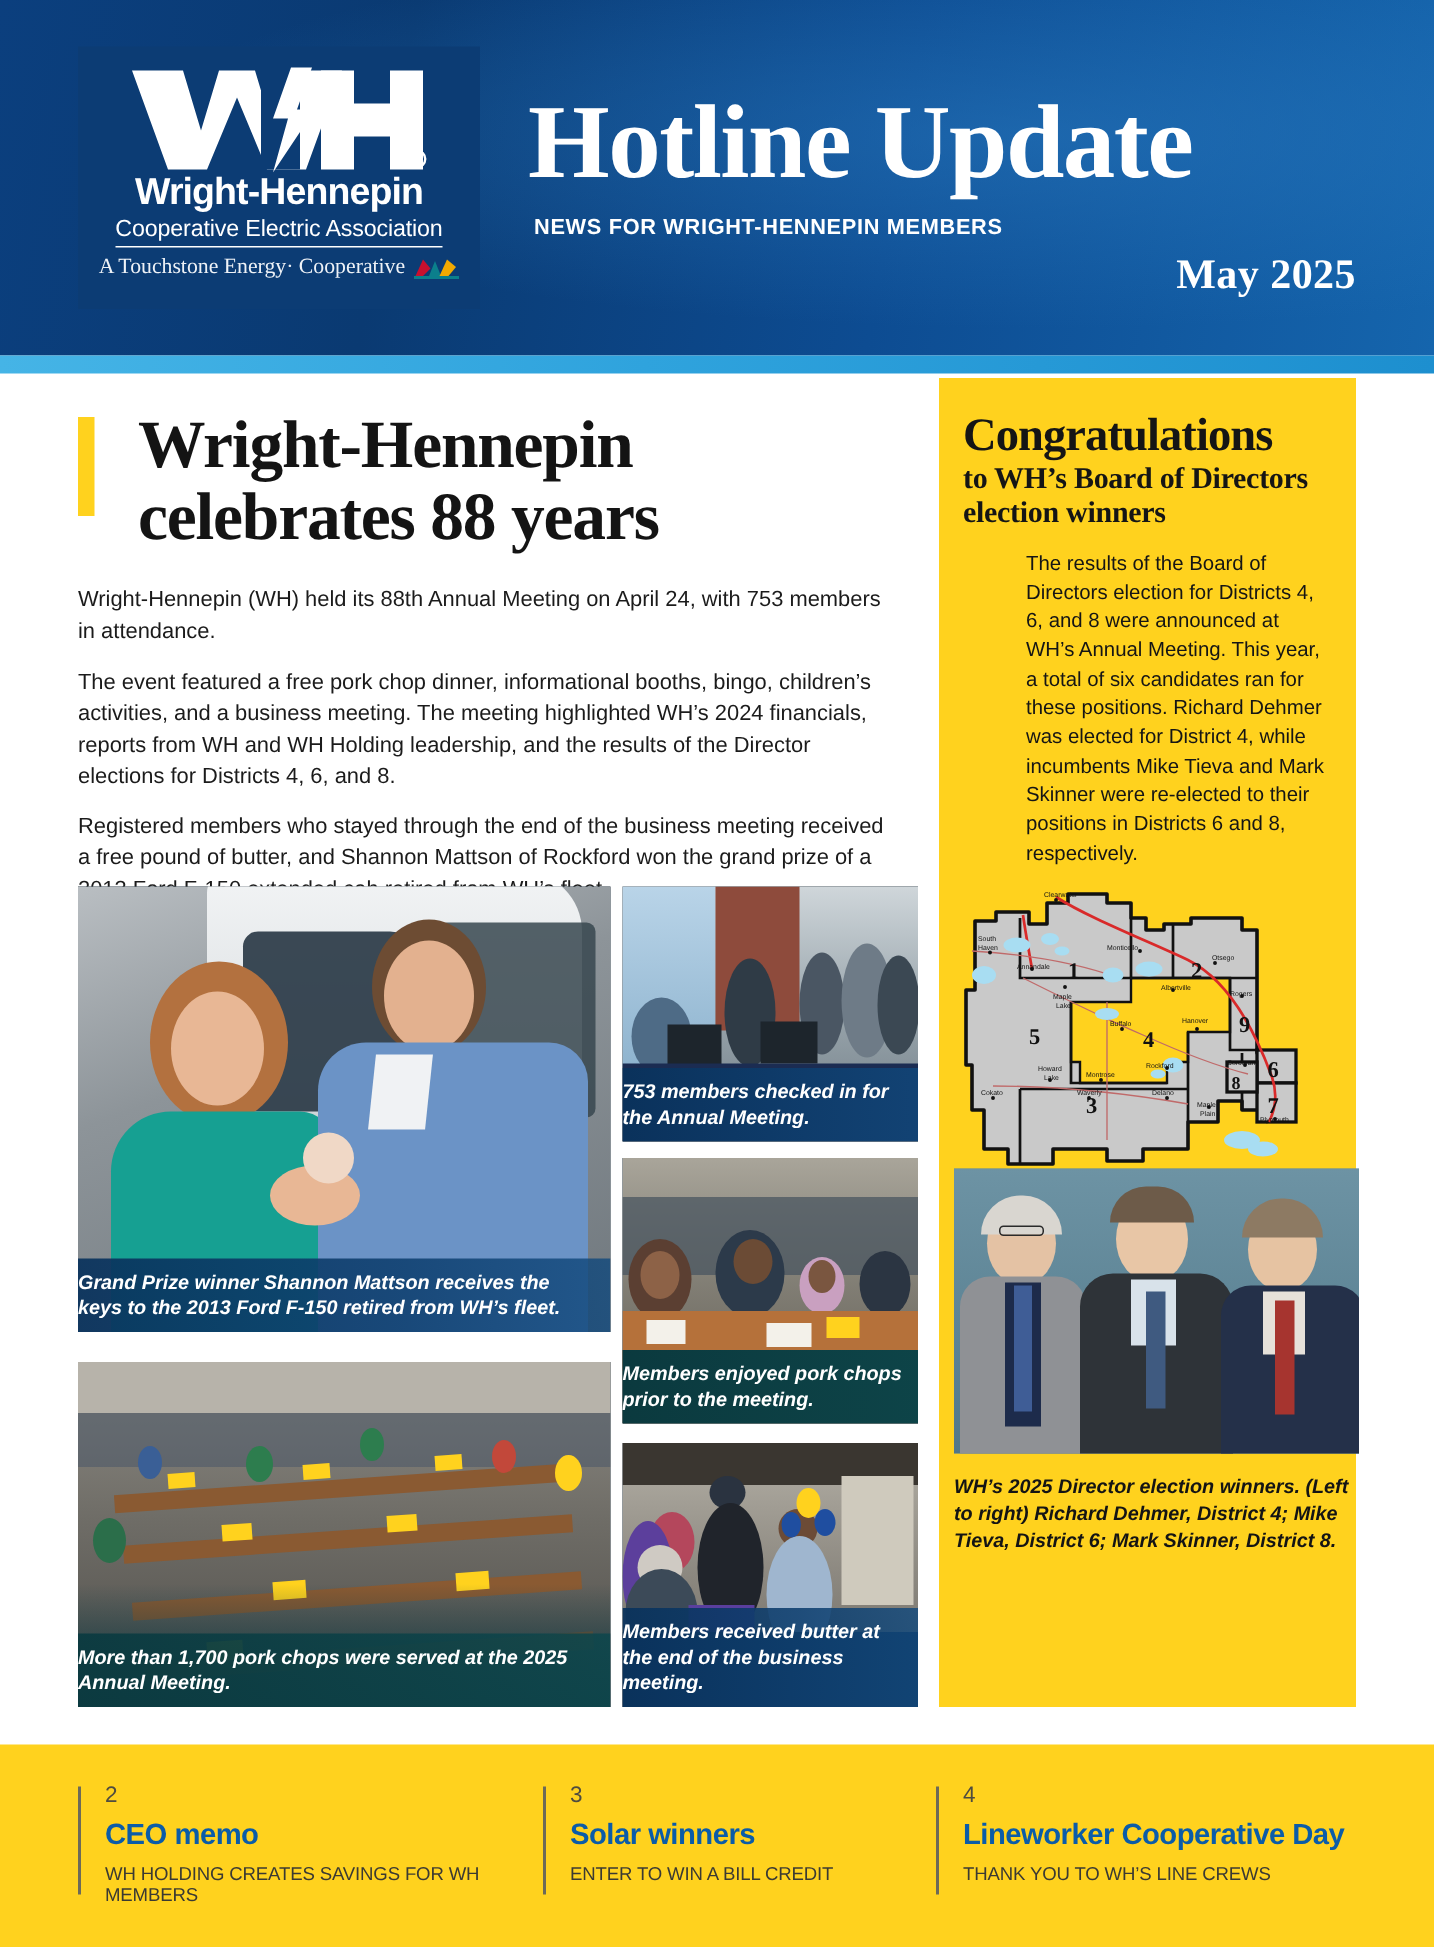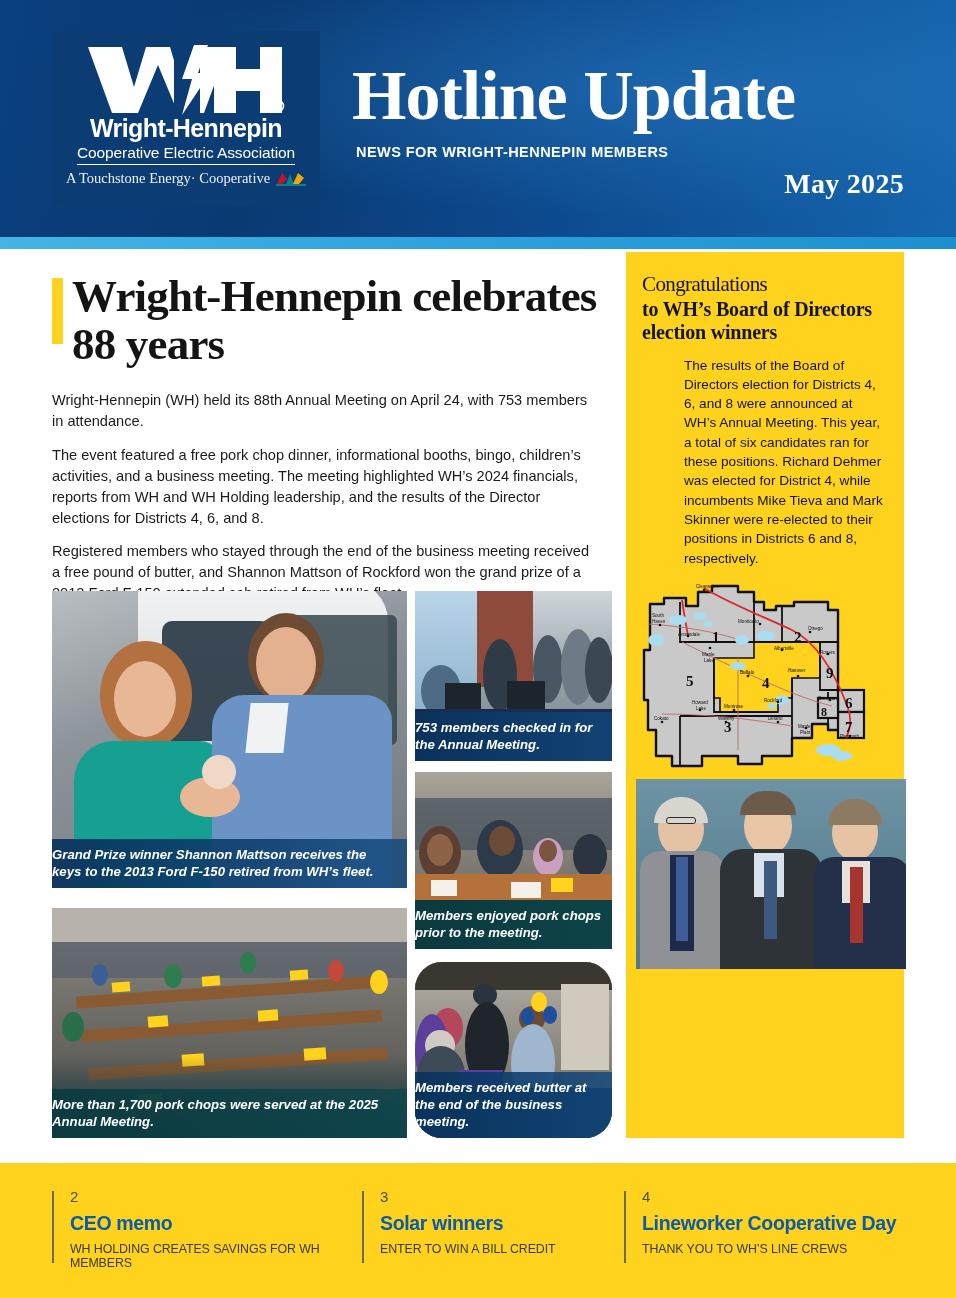--- a/index.html
+++ b/index.html
@@ -58,21 +58,21 @@
     color: #fff; font-family: "Liberation Serif", serif; font-weight: bold;
     font-size: 28px; letter-spacing: .3px;
   }
   .mast-stripe {
     position: absolute; left: 0; top: 237px; width: 956px; height: 12px;
     background: linear-gradient(90deg, #45b4e6 0%, #2fa3dd 45%, #1d8fcf 100%);
   }
 
   
   .main-col { position: absolute; left: 52px; top: 272px; width: 560px; }
-  .headline-wrap { position: relative; padding-left: 20px; }
+  .headline-wrap { position: relative; padding-left: 40px; }
   .headline-bar {
     position: absolute; left: 0; top: 6px; width: 11px; height: 66px; background: #ffd21e;
   }
   .headline {
     font-family: "Liberation Serif", serif; font-weight: bold;
     font-size: 45px; line-height: 1.07; color: #141414; letter-spacing: -.8px;
   }
   .body-copy { margin-top: 22px; width: 545px; }
   .body-copy p {
     font-size: 14.6px; line-height: 1.43; color: #1b1b1b; margin-bottom: 13px;
@@ -92,22 +92,22 @@
   .scene { position: absolute; inset: 0; }
   .sh { position: absolute; border-radius: 50%; }
 
   
   .sidebar {
     position: absolute; left: 626px; top: 252px; width: 278px; height: 886px;
     background: #ffd21e;
   }
   .side-inner { padding: 22px 16px 0 16px; }
   .side-h1 {
-    font-family: "Liberation Serif", serif; font-weight: normal;
-    font-size: 21px; line-height: 1; color: #151515; letter-spacing: -.6px;
+    font-family: "Liberation Serif", serif; font-weight: bold;
+    font-size: 31px; line-height: 1; color: #151515; letter-spacing: -.6px;
   }
   .side-h2 {
     font-family: "Liberation Serif", serif; font-weight: bold;
     font-size: 20px; line-height: 1.14; color: #151515; margin-top: 3px; letter-spacing: -.2px;
   }
   .side-copy {
     margin-top: 12px; font-size: 13.6px; line-height: 1.42; color: #151515; margin-left: 42px;
   }
   .map-wrap { position: relative; margin-top: 12px; width: 246px; height: 212px; }
   .map-wrap svg { display: block; }
@@ -273,21 +273,21 @@
       <div class="sh" style="left:112px;top:56px;width:18px;height:24px;background:#2d7d4e;"></div>
       <div class="sh" style="left:188px;top:44px;width:16px;height:22px;background:#2d7d4e;"></div>
       <div class="sh" style="left:276px;top:52px;width:16px;height:22px;background:#c2483a;"></div>
       <div class="sh" style="left:40px;top:56px;width:16px;height:22px;background:#3a5f96;"></div>
       <div class="sh" style="left:318px;top:62px;width:18px;height:24px;background:#ffd21e;"></div>
       <div style="position:absolute;left:0;top:148px;width:355px;height:82px;background:linear-gradient(180deg,rgba(20,60,70,0) 0%,rgba(14,58,68,.45) 40%,rgba(12,52,62,.75) 100%);"></div>
     </div>
     <div class="cap cap-teal">More than 1,700 pork chops were served at the 2025 Annual Meeting.</div>
   </div>
 
-  <div class="photo" style="left:415px; top:962px; width:197px; height:176px;border-radius:27px;">
+  <div class="photo" style="left:415px; top:962px; width:197px; height:176px;">
     <div class="scene">
       <div style="position:absolute;inset:0;background:linear-gradient(180deg,#b4b0a6 0%,#8c8880 50%,#6a6760 100%);"></div>
       <div style="position:absolute;left:0;top:0;width:197px;height:28px;background:#3a3630;"></div>
       <div style="position:absolute;left:146px;top:22px;width:48px;height:86px;background:#cfcabd;"></div>
       <div class="sh" style="left:58px;top:22px;width:24px;height:22px;background:#2a3340;"></div>
       <div class="sh" style="left:50px;top:40px;width:44px;height:86px;background:#20242b;"></div>
       <div class="sh" style="left:18px;top:46px;width:30px;height:40px;background:#b4475c;"></div>
       <div class="sh" style="left:0px;top:52px;width:34px;height:74px;background:#5c3f9c;"></div>
       <div class="sh" style="left:104px;top:44px;width:26px;height:26px;background:#6c4b36;"></div>
       <div class="sh" style="left:96px;top:62px;width:44px;height:78px;background:#9fb6cf;"></div>
@@ -437,20 +437,21 @@
       <div style="position:absolute;left:118px;top:74px;width:30px;height:44px;background:#d8e2ea;"></div>
       <div style="position:absolute;left:128px;top:82px;width:13px;height:78px;background:#3f5a80;"></div>
 
       <div class="sh" style="left:196px;top:26px;width:46px;height:56px;background:#e6c3a2;"></div>
       <div style="position:absolute;left:192px;top:20px;width:54px;height:26px;background:#8d7a63;border-radius:26px 26px 0 0;"></div>
       <div style="position:absolute;left:178px;top:78px;width:96px;height:114px;background:#243049;border-radius:20px 20px 0 0;"></div>
       <div style="position:absolute;left:206px;top:82px;width:28px;height:42px;background:#e6e1da;"></div>
       <div style="position:absolute;left:214px;top:88px;width:13px;height:76px;background:#a6342f;"></div>
     </div>
   </div>
+  <div class="dir-cap">WH’s 2025 Director election winners. (Left to right) Richard Dehmer, District 4; Mike Tieva, District 6; Mark Skinner, District 8.</div>
 
   <div class="footer">
     <div class="foot-items">
       <div class="foot-item">
         <div class="foot-rule"></div>
         <div class="foot-num">2</div>
         <div class="foot-title">CEO memo</div>
         <div class="foot-sub">WH HOLDING CREATES SAVINGS FOR WH MEMBERS</div>
       </div>
       <div class="foot-item">

